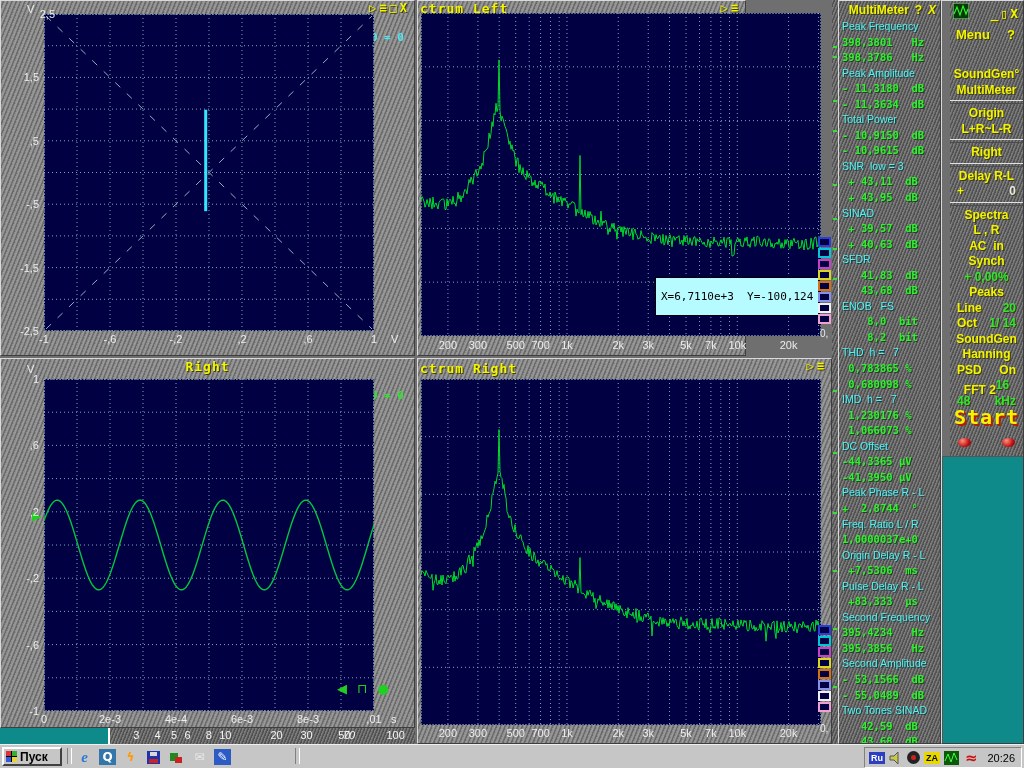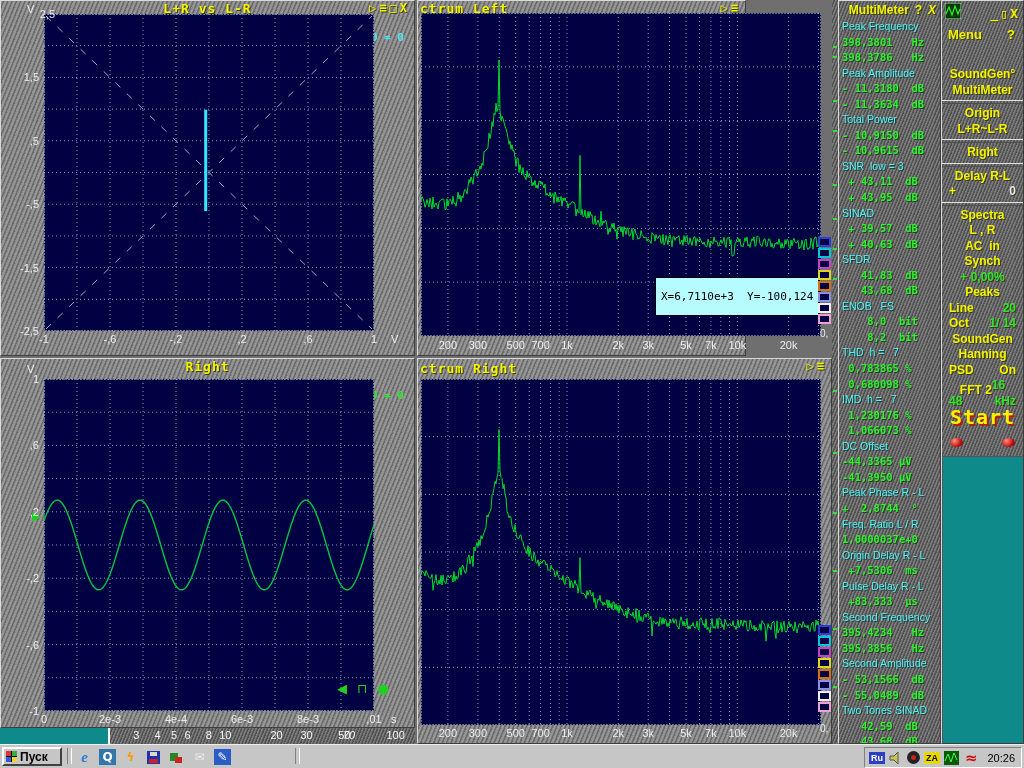--- a/index.html
+++ b/index.html
@@ -32,21 +32,21 @@
   .mmhead{display:flex;align-items:center;padding:2px 4px 0 4px;color:#f4f400;
     font:bold 12px "Liberation Sans",sans-serif;text-shadow:1px 1px 0 #3c3c10;}
   .mmhead .t{flex:1;text-align:center;}
   .mmhead .h{margin-right:6px;} .mmhead .x{font-style:italic;}
   #mm-rows{position:absolute;left:3px;top:19px;right:1px;bottom:0;overflow:hidden;}
   .mmrow{height:15.55px;line-height:15.55px;white-space:pre;}
   .mml{color:#58f0f0;font:10.5px "Liberation Sans",sans-serif;text-shadow:1px 1px 0 #1c4040;}
   .mmv{color:#30f030;font:bold 10.5px "DejaVu Sans Mono",monospace;text-shadow:1px 1px 0 #234023;}
   
   #win-side{left:941px;top:0;width:83px;height:744px;}
-  #side-top{position:absolute;left:0;top:0;right:0;height:455px;}
+  #side-top{position:absolute;left:8px;top:0;right:0;height:455px;}
   #side-teal{position:absolute;left:0;top:455px;right:0;bottom:0;background:#0f8a8a;
     border-top:1px solid #555;border-left:1px solid #555;}
   .sidehead{display:flex;align-items:center;padding:2px 3px;}
   .sidehead .wbx{margin-left:auto;color:#f4f400;font:bold 13px "DejaVu Sans Mono",monospace;
     letter-spacing:2px;text-shadow:1px 1px 0 #3c3c10;}
   .menurow{display:flex;padding:2px 8px 0 6px;color:#f4f400;font:bold 13px "Liberation Sans",sans-serif;
     text-shadow:1px 1px 0 #3c3c10;}
   .menurow .q{margin-left:auto;}
   #side-items{position:absolute;left:0;top:66px;right:0;}
   .sbtext{height:15.5px;line-height:15.5px;text-align:center;font:bold 12px "Liberation Sans",sans-serif;
@@ -102,21 +102,20 @@
   #svg-wave{left:43px;top:20px;}
   #svg-specl{left:3px;top:12px;}
   #svg-specr{left:3px;top:20px;}
 </style>
 </head>
 <body>
 
 <div id="screen">
 
   <div class="win metal" id="win-xy">
-    <div class="ptitle">L+R vs L-R</div>
     <div class="wbtns" id="xy-btns"><span>▷</span><span>≡</span><span>□</span><span>X</span></div>
     <span class="unit" style="left:26px;top:2px;">V</span>
     <span class="status cyan" style="top:30px;">0 = 0</span>
     <svg class="plot" id="svg-xy" width="330" height="317">
         <rect x="0" y="0" width="330" height="317" fill="#000043"></rect>
         <line x1="0" y1="0" x2="0" y2="317" stroke="#7fa6c0" stroke-dasharray="1 3"></line>
         <line x1="0" y1="0" x2="330" y2="0" stroke="#7fa6c0" stroke-dasharray="1 3"></line>
         <line x1="33" y1="0" x2="33" y2="317" stroke="#7fa6c0" stroke-dasharray="1 3"></line>
         <line x1="0" y1="31.7" x2="330" y2="31.7" stroke="#7fa6c0" stroke-dasharray="1 3"></line>
         <line x1="66" y1="0" x2="66" y2="317" stroke="#7fa6c0" stroke-dasharray="1 3"></line>

